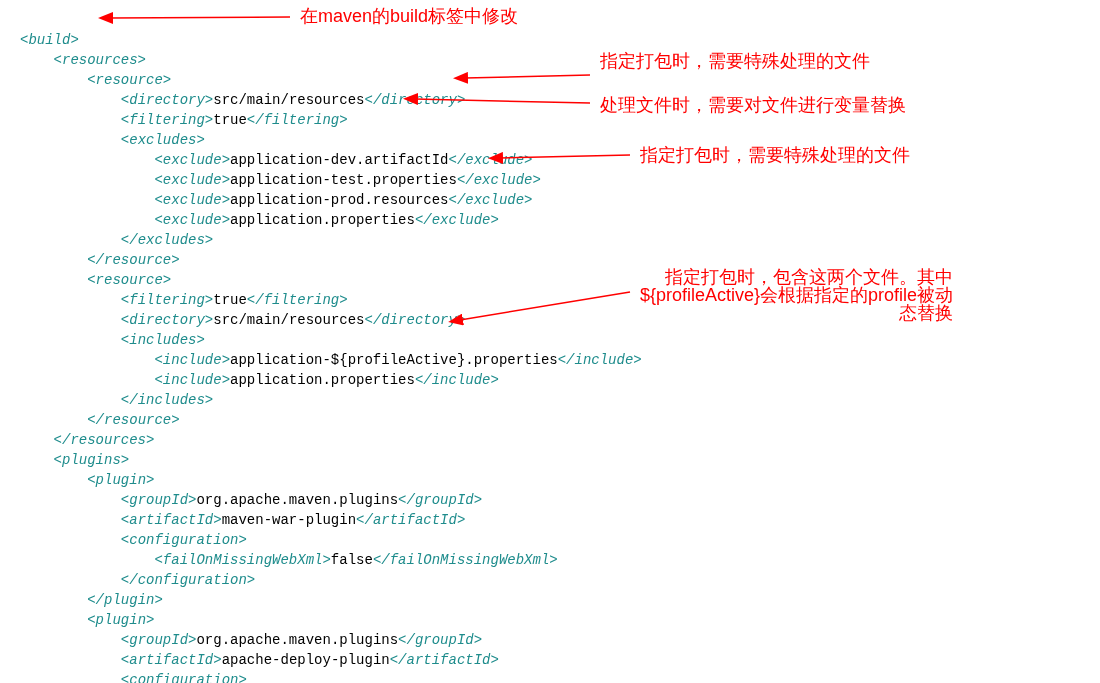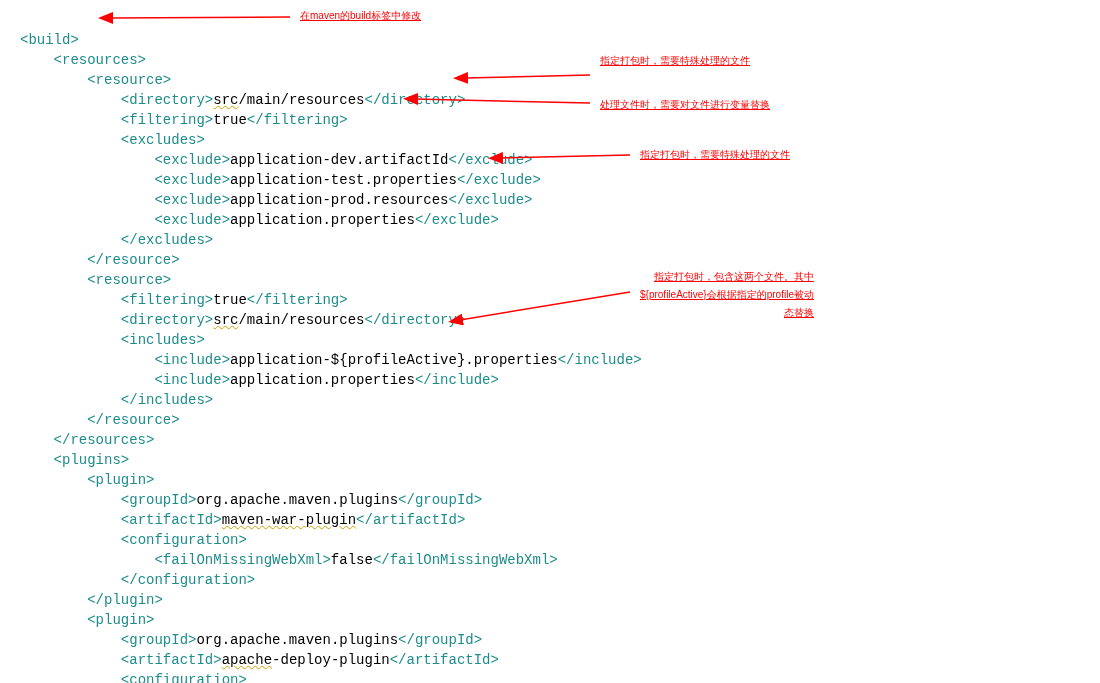--- a/index.html
+++ b/index.html
@@ -12,37 +12,35 @@
     position: relative;
     width: 1100px;
     height: 683px;
     box-sizing: border-box;
   }
   .code {
     white-space: pre;
     color: #000;
     position: relative;
   }
-  .tag { color: #1E8C8C; }
+  .tag { color: #1E8C8C; font-style: italic; }
   .txt { color: #000; }
   .underline {
-    text-decoration: underline;
     text-decoration-style: wavy;
     text-decoration-color: #d0a000;
     text-decoration-thickness: 1px;
   }
 
   .annotation {
     position: absolute;
     color: #ff0000;
     font-family: "Microsoft YaHei", Arial, sans-serif;
-    font-size: 10px;
+    font-size: 18px;
     white-space: pre-line;
     line-height: 18px;
-    text-decoration: underline;
   }
   svg.arrows {
     position: absolute;
     left: 0;
     top: 0;
     pointer-events: none;
   }
   .arrow-line {
     stroke: #ff0000;
     stroke-width: 1.5;

